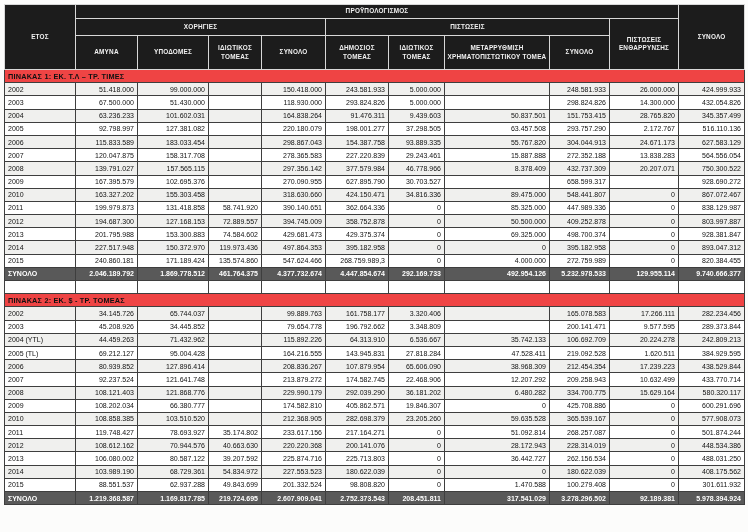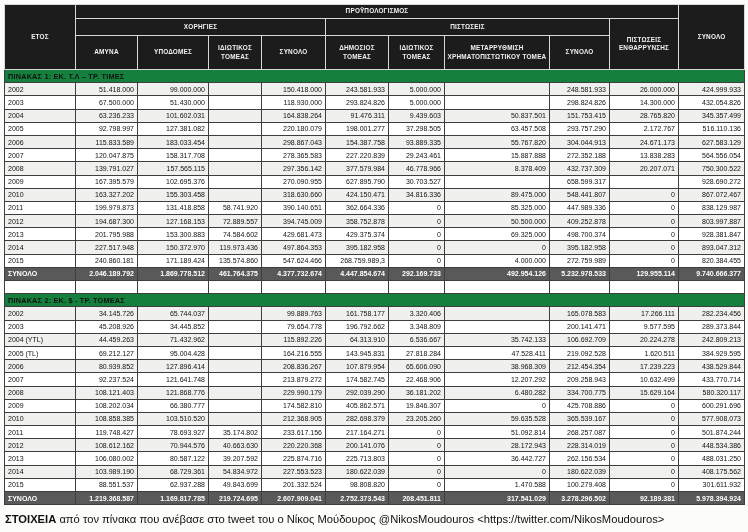--- a/index.html
+++ b/index.html
@@ -37,21 +37,21 @@
     padding:0 3px;
     white-space:nowrap;
     overflow:hidden;
     vertical-align:middle;
     background:#fff;
   }
   td.num { text-align:right; }
   td.year { text-align:left; }
   tr.alt td { background:#f0f0ee; }
   tr.section-row td {
-    background:#15803d;
+    background:#ef4444;
     font-weight:700;
     font-size:7.3px;
     text-align:left;
     letter-spacing:.2px;
   }
   tr.total-row td {
     background:#595959;
     color:#fff;
     font-weight:700;
   }
@@ -514,14 +514,13 @@
           <td class="num">2.752.373.543</td>
           <td class="num">208.451.811</td>
           <td class="num">317.541.029</td>
           <td class="num">3.278.296.502</td>
           <td class="num">92.189.381</td>
           <td class="num">5.978.394.924</td>
         </tr>
       </tbody>
   </table>
 
-  <div class="caption"><b>ΣΤΟΙΧΕΙΑ</b><span> από τον πίνακα που ανέβασε στο tweet του ο Νίκος Μούδουρος @NikosMoudouros &lt;https://twitter.com/NikosMoudouros&gt;</span></div>
 </div>
 
 </body></html>

